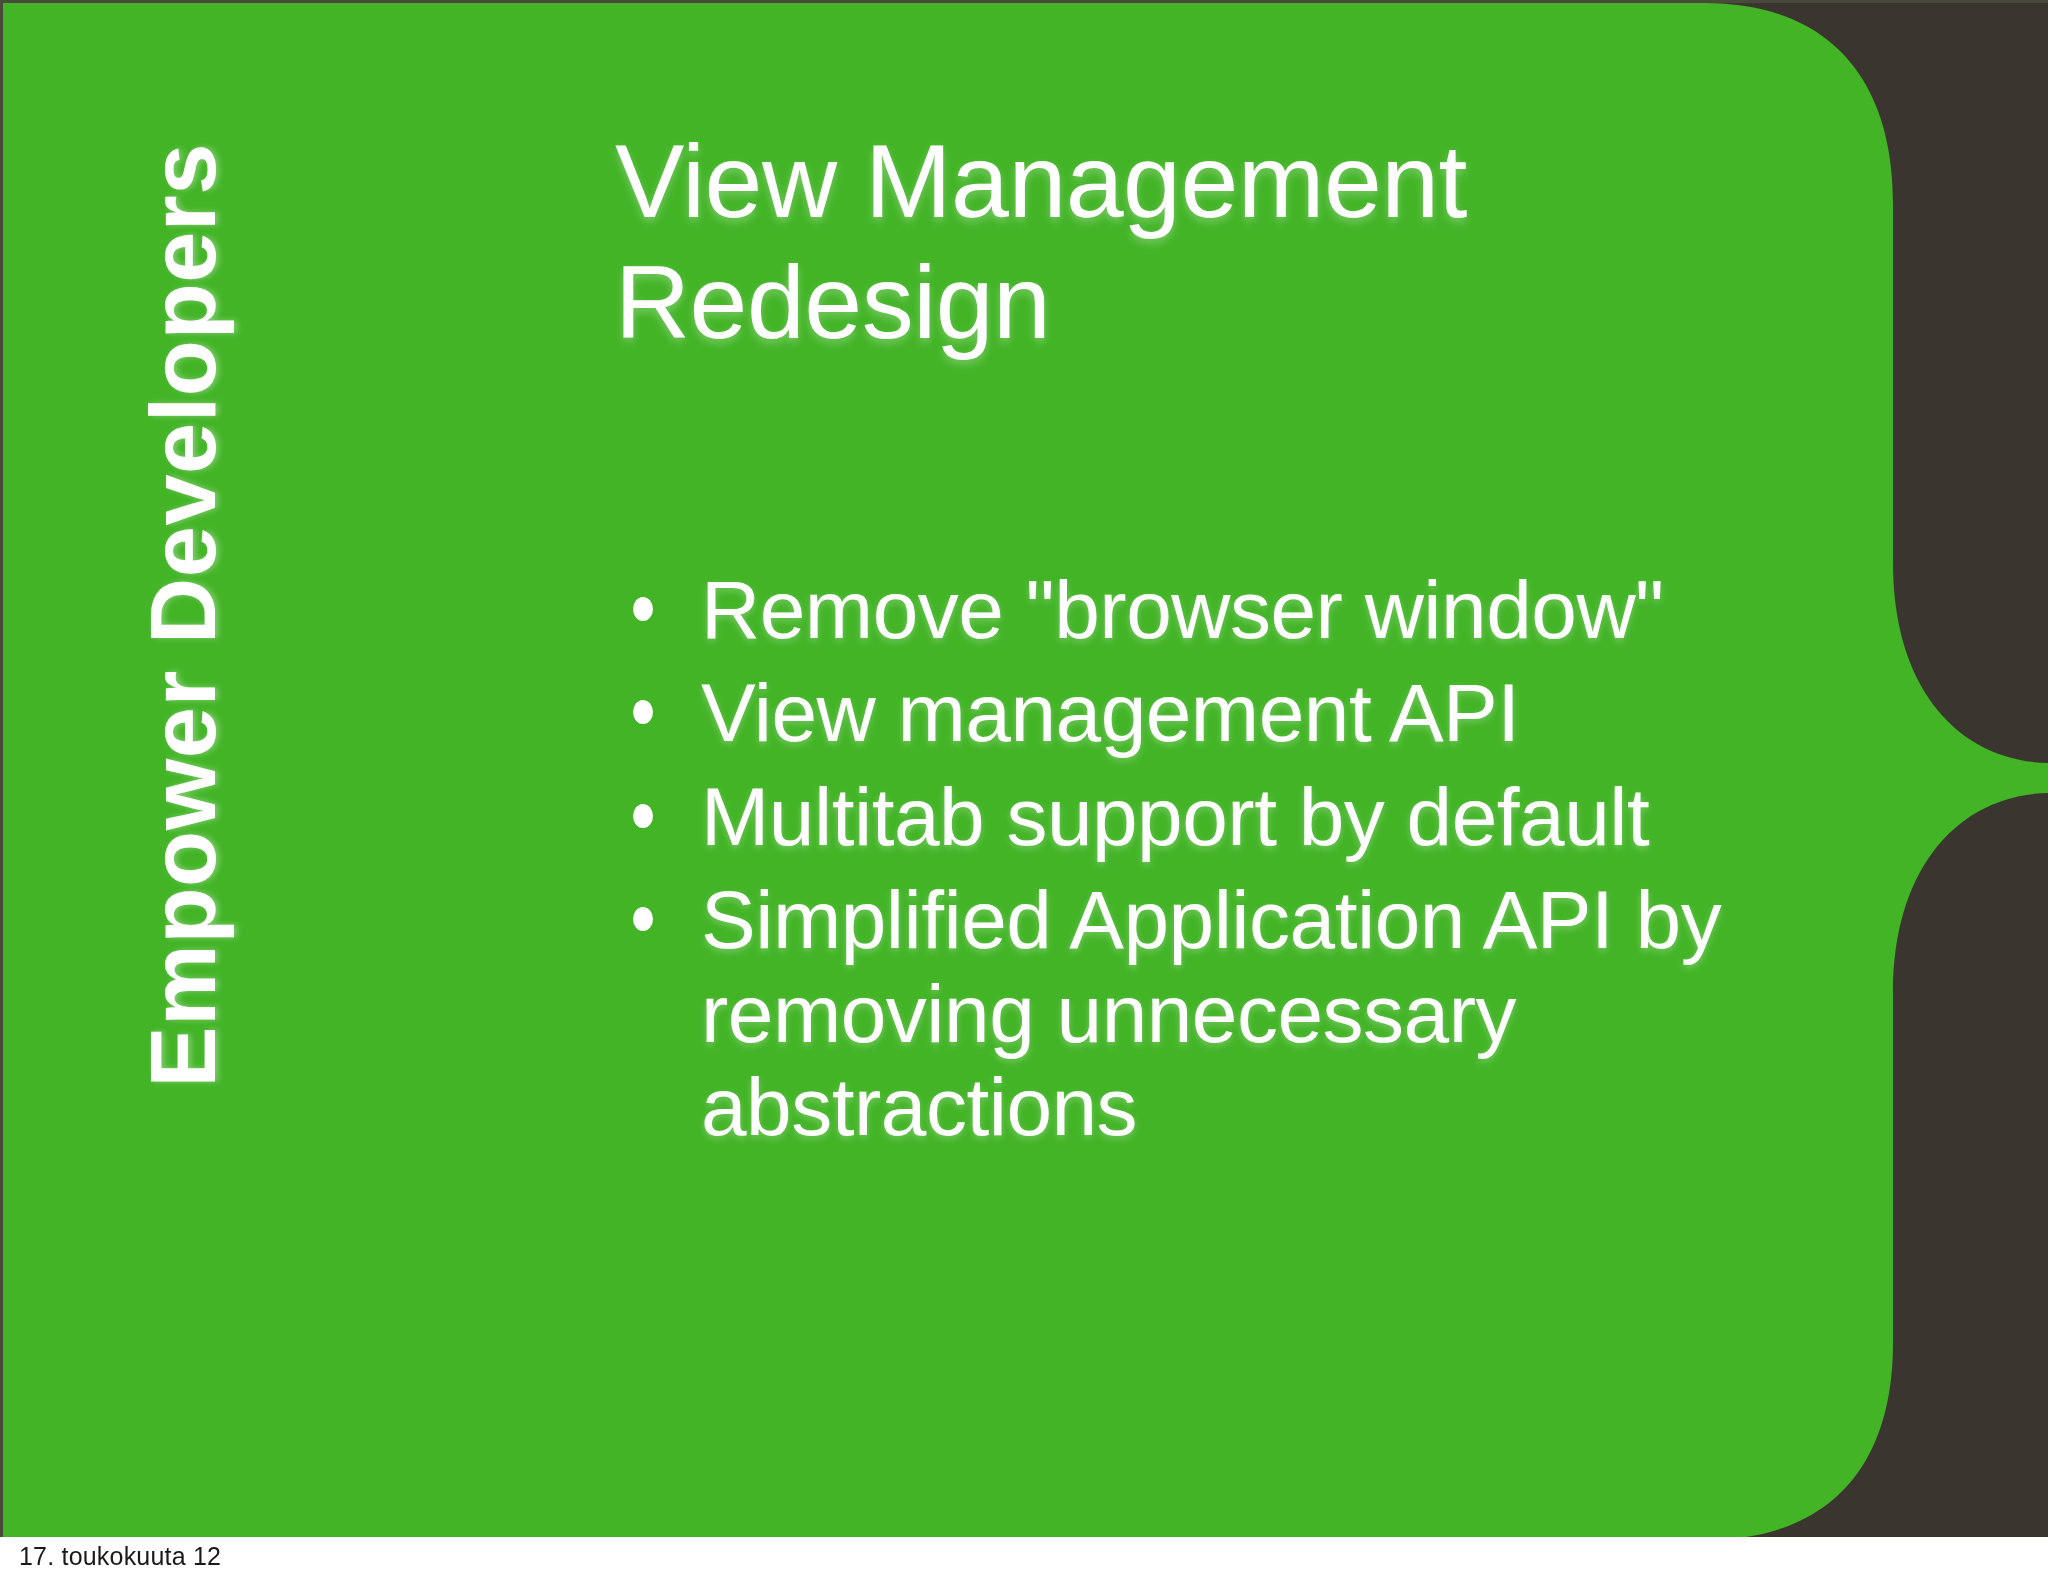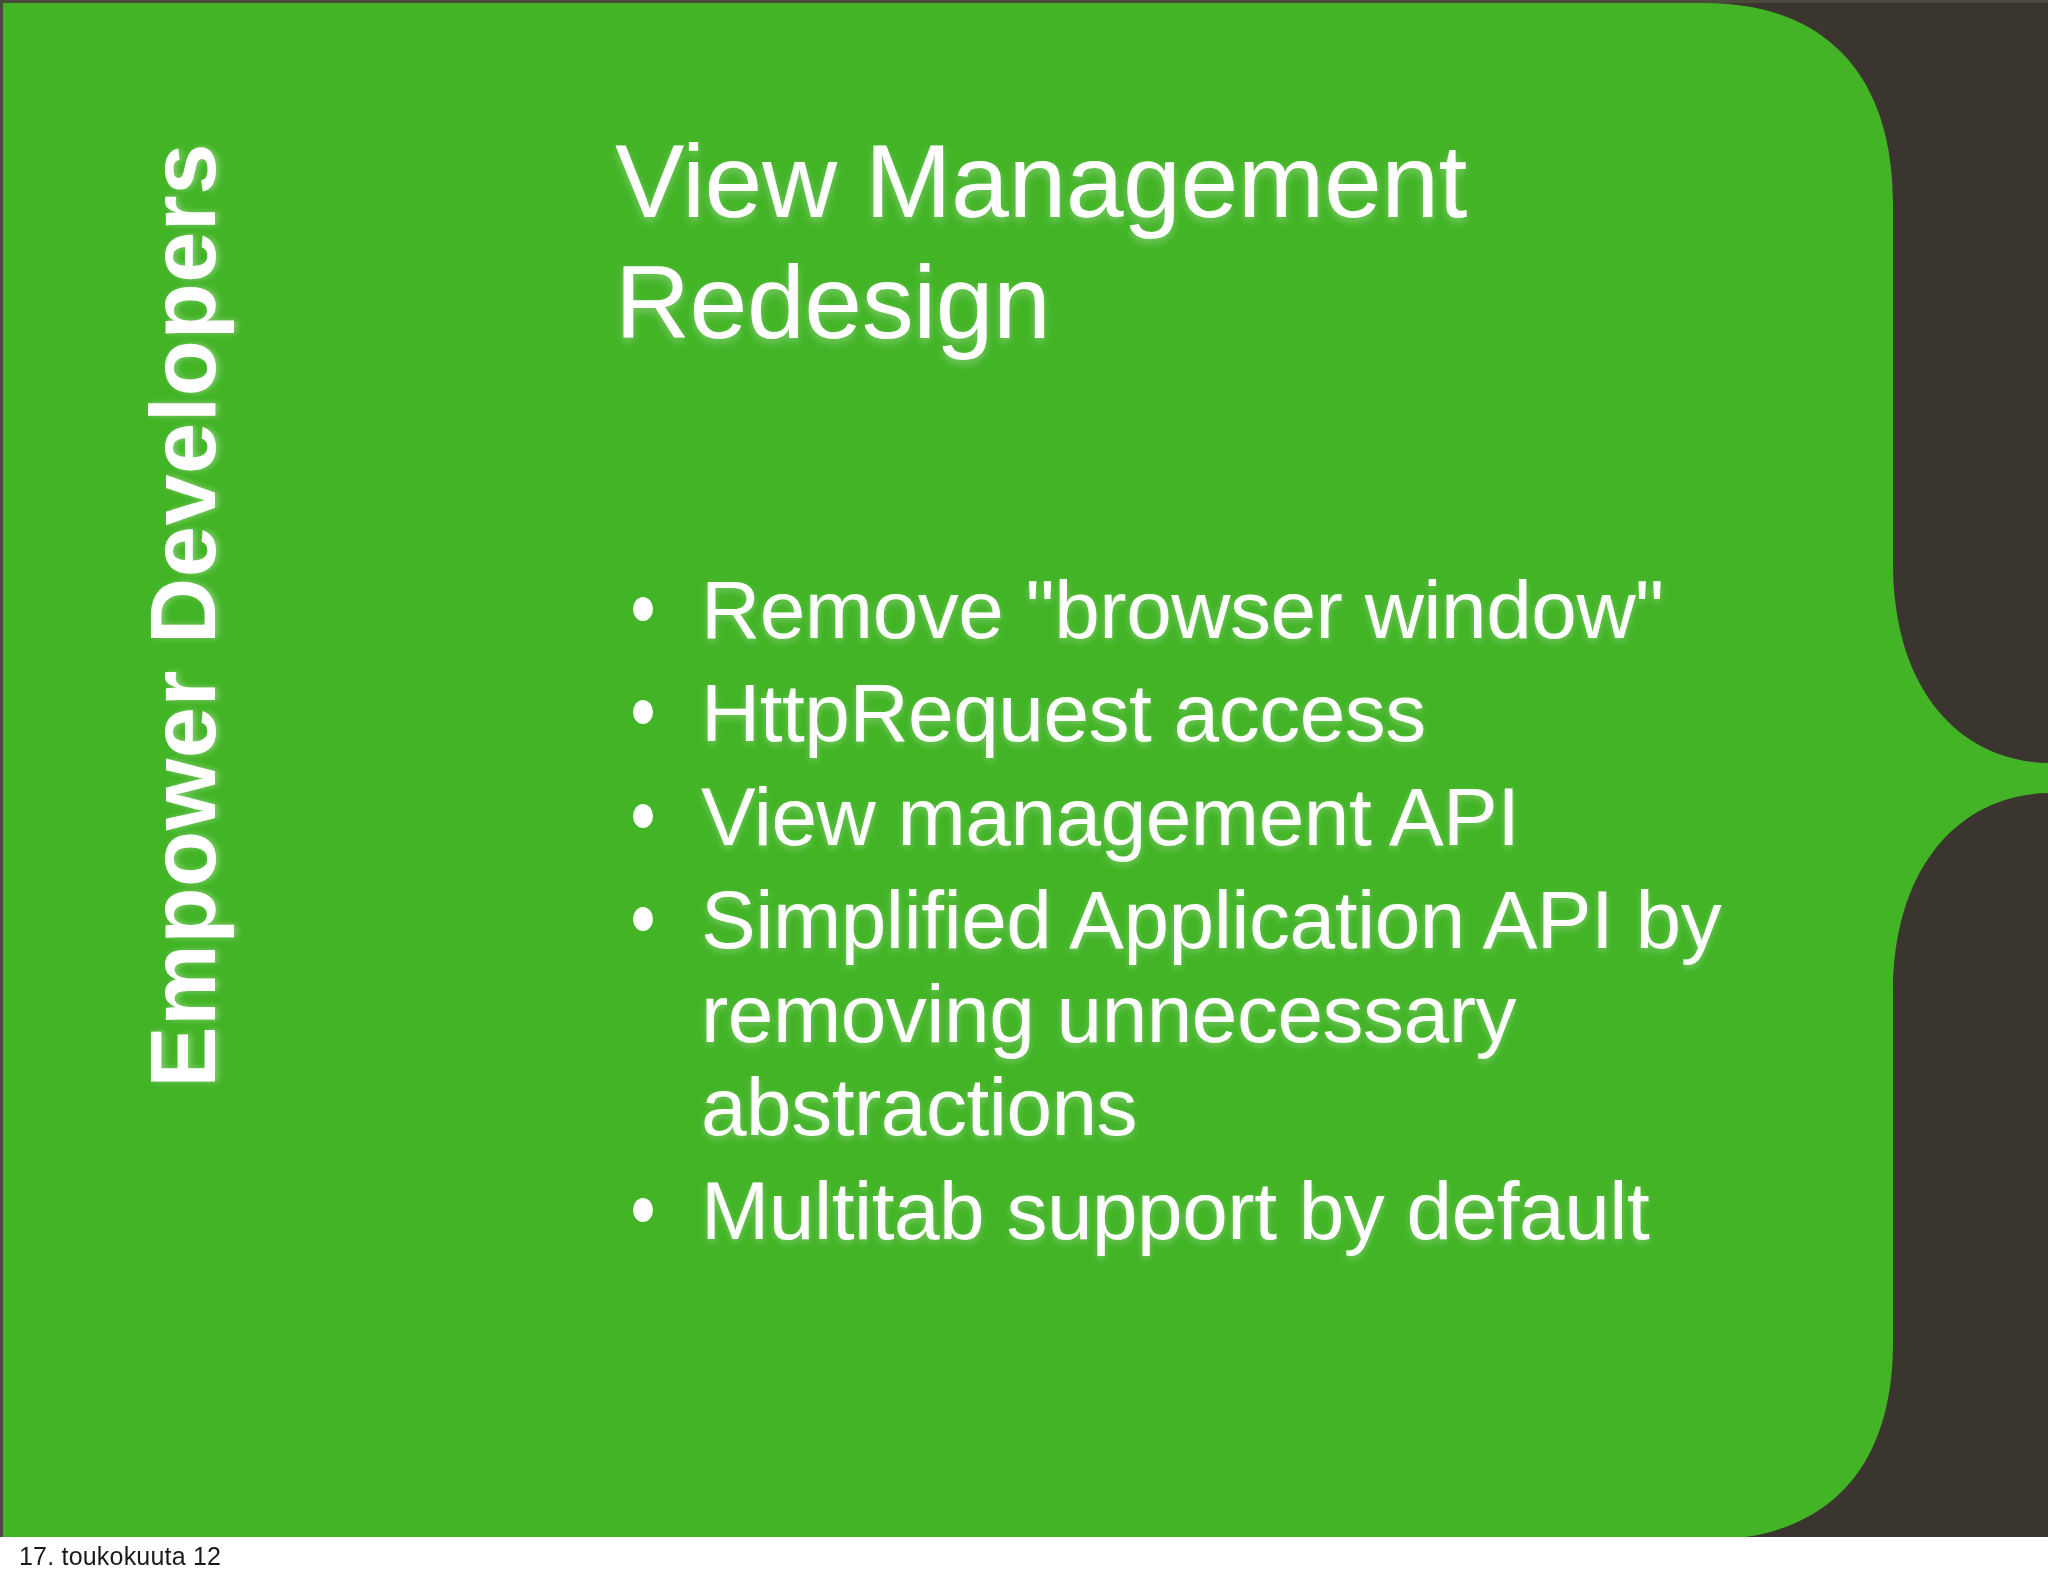--- a/index.html
+++ b/index.html
@@ -164,33 +164,29 @@
 
       <div class="title">View Management Redesign</div>
 
       <ul class="bullets">
         <li class="bullet-item">
           <span class="bullet-dot"></span>
           <span>Remove "browser window"</span>
         </li>
         <li class="bullet-item">
           <span class="bullet-dot"></span>
-          <span>HttpRequest access</span>
-        </li>
-        <li class="bullet-item">
-          <span class="bullet-dot"></span>
           <span>View management API</span>
         </li>
         <li class="bullet-item">
           <span class="bullet-dot"></span>
-          <span>Simplified Application API by removing unnecessary abstractions</span>
+          <span>Multitab support by default</span>
         </li>
         <li class="bullet-item">
           <span class="bullet-dot"></span>
-          <span>Multitab support by default</span>
+          <span>Simplified Application API by removing unnecessary abstractions</span>
         </li>
       </ul>
 
     </div>
   </div>
 
   <div class="footer">
     <div class="footer-date">17. toukokuuta 12</div>
   </div>
 

